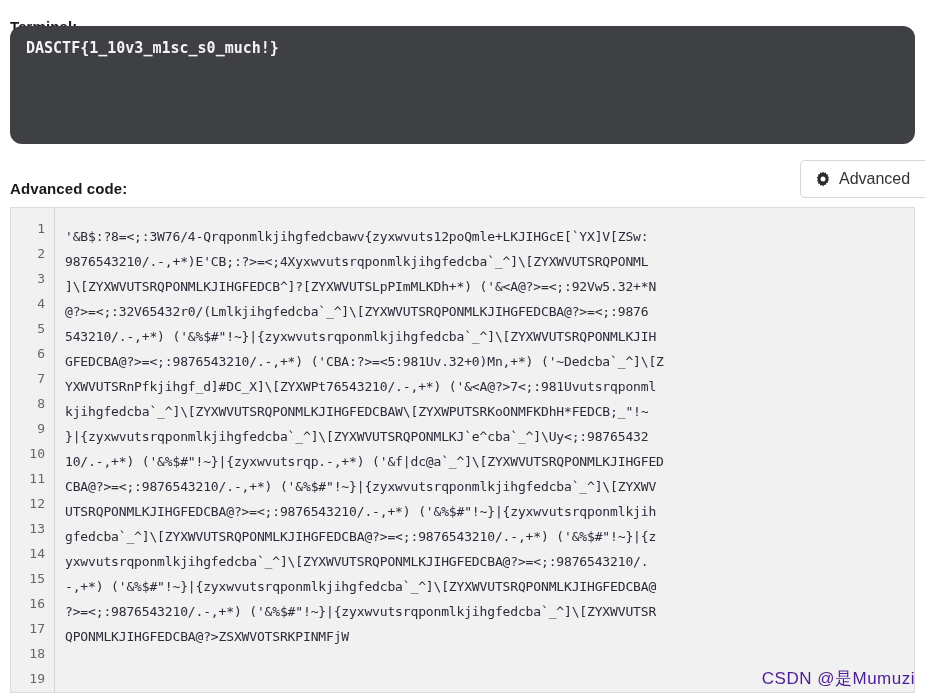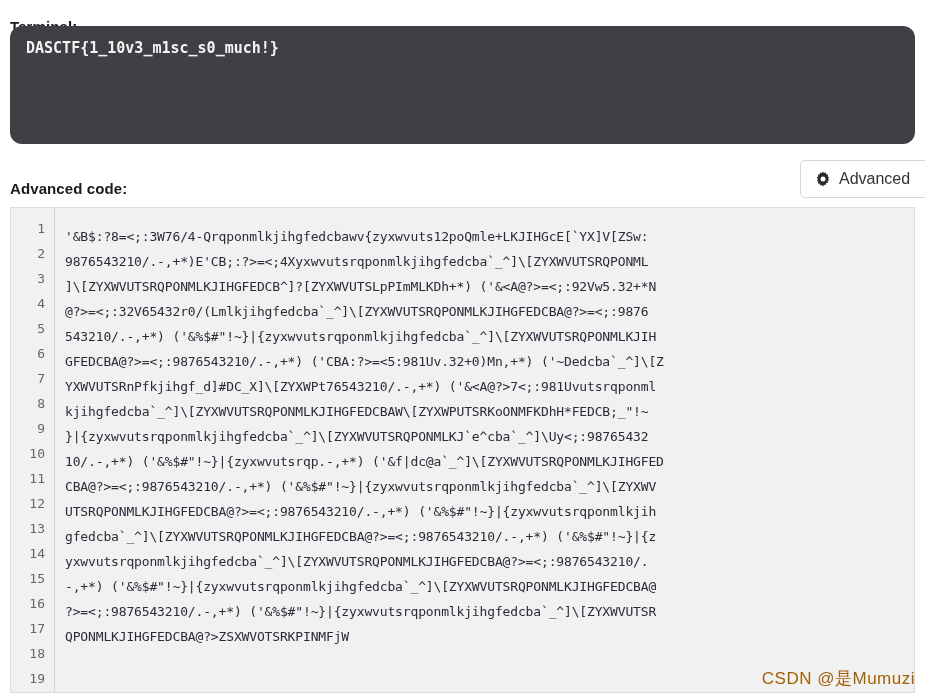--- a/index.html
+++ b/index.html
@@ -134,21 +134,21 @@
     letter-spacing: -0.15px;
   }
 
   
   #watermark {
     position: absolute;
     right: 10px;
     bottom: 8px;
     font-family: "Liberation Sans", sans-serif;
     font-size: 17px;
-    color: #a16207;
+    color: #4c1d95;
     letter-spacing: 0.5px;
     pointer-events: none;
     user-select: none;
   }
 </style>
 </head>
 <body>
 
 <div id="terminal-label" class="section-label">Terminal:</div>
 

